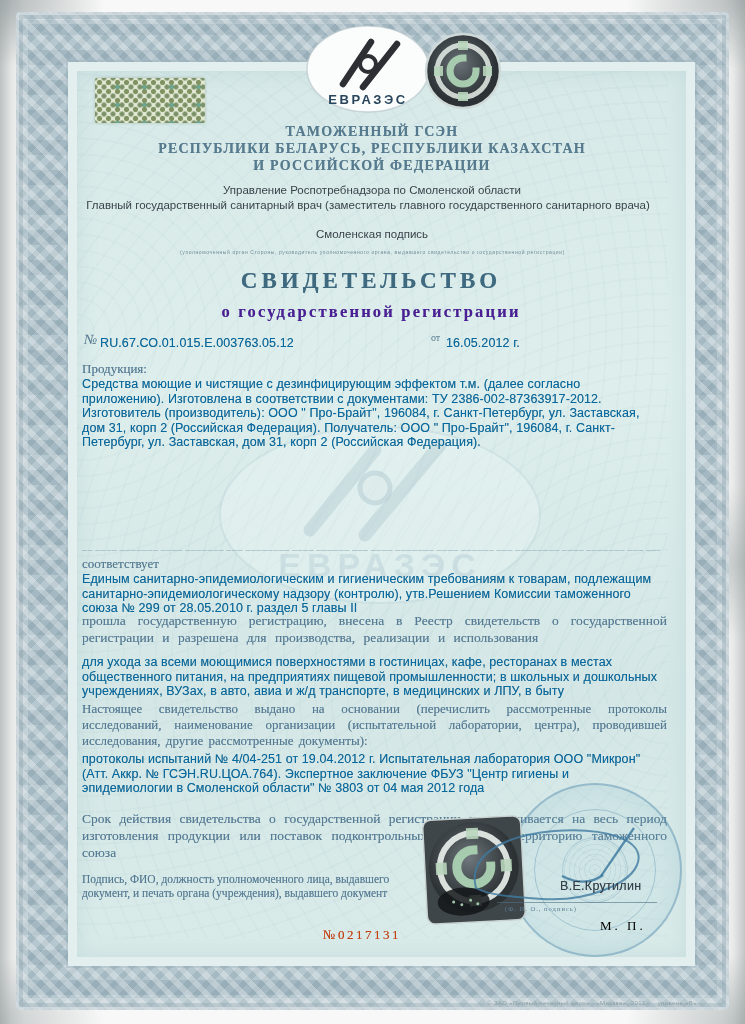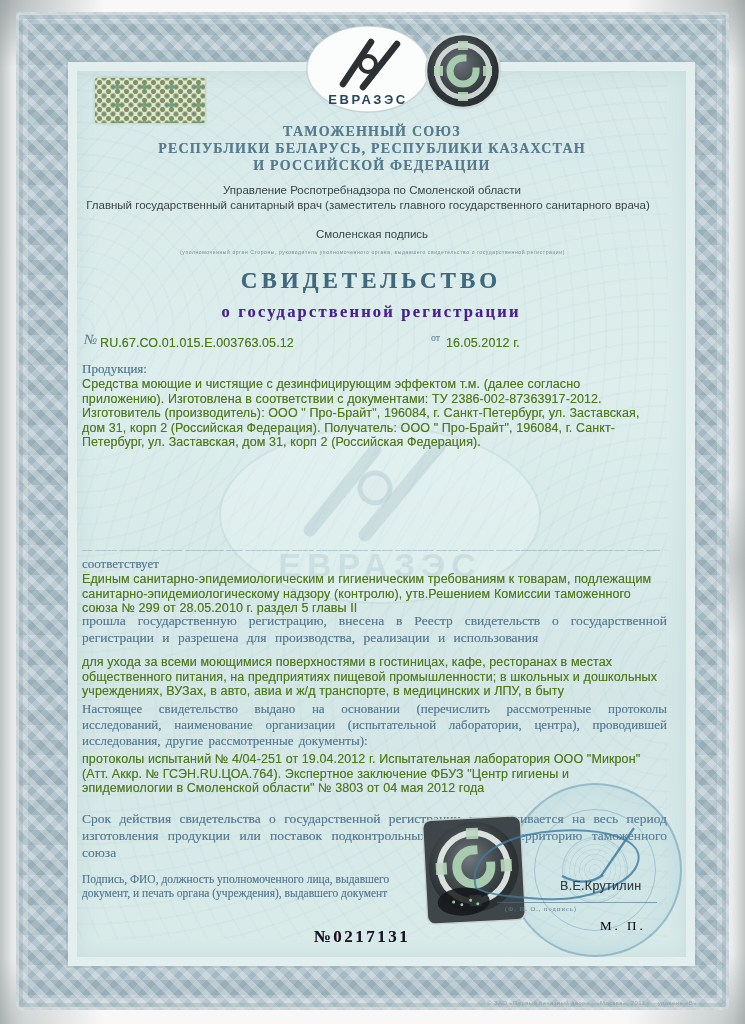--- a/index.html
+++ b/index.html
@@ -42,24 +42,24 @@
       repeating-radial-gradient(circle at 100% 70%, rgba(126,165,178,.05) 0 2px, rgba(0,0,0,0) 2px 16px);
   }
   .abs{position:absolute;}
   .serif{font-family:"Liberation Serif","DejaVu Serif",serif;}
   .center{text-align:center;}
   .hdr-line{color:#567a8e;font-weight:bold;font-size:14px;letter-spacing:1.2px;line-height:16.5px;text-shadow:0 0 .5px rgba(86,122,142,.6);}
   .auth-line{color:#39434a;font-size:11.5px;line-height:14px;}
   .micro{color:#5f7d8c;font-size:5px;letter-spacing:.6px;filter:blur(.55px);opacity:.85;white-space:nowrap;overflow:hidden;}
   .title-main{color:#3e697f;font-weight:bold;font-size:23px;letter-spacing:4px;text-shadow:0 0 .6px rgba(62,105,127,.7);}
   .title-sub{color:#4c1d95;font-weight:bold;font-size:16.5px;letter-spacing:2.2px;text-shadow:0 0 .5px rgba(68,102,133,.6);}
-  .typed{color:#4d7c0f;font-size:12.5px;line-height:14.6px;letter-spacing:.1px;text-shadow:0 0 .4px rgba(53,63,71,.45);}
+  .typed{color:#0369a1;font-size:12.5px;line-height:14.6px;letter-spacing:.1px;text-shadow:0 0 .4px rgba(53,63,71,.45);}
   .blue-serif{color:#557a93;text-shadow:0 0 .5px rgba(85,122,147,.55);}
   .just{text-align:justify;}
-  .red-num{color:#0f172a;font-weight:bold;font-size:17px;letter-spacing:2.5px;text-shadow:0 0 .6px rgba(194,58,48,.6);}
+  .red-num{color:#c2410c;font-weight:normal;font-size:13px;letter-spacing:2.5px;text-shadow:0 0 .6px rgba(194,58,48,.6);}
   .footer-print{color:#8fa0a7;font-size:6px;letter-spacing:.4px;}
   .green-dots{
     background-color:#e3ead6;
     background-image:
       radial-gradient(circle, rgba(122,141,90,.95) 2.1px, rgba(122,141,90,.3) 2.7px, rgba(0,0,0,0) 3.2px),
       radial-gradient(circle, rgba(104,128,84,.85) 2.1px, rgba(104,128,84,.25) 2.7px, rgba(0,0,0,0) 3.2px),
       radial-gradient(circle, rgba(58,138,118,.7) 2px, rgba(0,0,0,0) 3px);
     background-size:9px 9px, 9px 9px, 27px 18px;
     background-position:0 0, 4.5px 4.5px, 9px 0;
     border-radius:2px;
@@ -127,21 +127,21 @@
       <circle cx="39" cy="39" r="37" fill="url(#hg1)" stroke="#cfd9d7" stroke-width="2.5"></circle>
       <circle cx="39" cy="39" r="26" fill="none" stroke="rgba(232,239,233,.85)" stroke-width="5"></circle>
       <path d="M52,39 a13,13 0 1 1 -13,-13" fill="none" stroke="#a6cbae" stroke-width="7" stroke-linecap="square"></path>
       <rect x="10" y="34" width="9" height="10" fill="#b9d6bd" opacity=".9"></rect>
       <rect x="59" y="34" width="9" height="10" fill="#b9d6bd" opacity=".9"></rect>
       <rect x="34" y="9" width="10" height="9" fill="#b9d6bd" opacity=".9"></rect>
       <rect x="34" y="60" width="10" height="9" fill="#b9d6bd" opacity=".9"></rect>
     </svg>
   </div>
 
-  <div class="abs serif hdr-line center" style="left:62px;top:124px;width:620px;">ТАМОЖЕННЫЙ СОЮЗ</div>
+  <div class="abs serif hdr-line center" style="left:62px;top:124px;width:620px;">ТАМОЖЕННЫЙ ГСЭН</div>
   <div class="abs serif hdr-line center" style="left:62px;top:141px;width:620px;">РЕСПУБЛИКИ БЕЛАРУСЬ, РЕСПУБЛИКИ КАЗАХСТАН</div>
   <div class="abs serif hdr-line center" style="left:62px;top:158px;width:620px;">И РОССИЙСКОЙ ФЕДЕРАЦИИ</div>
 
   <div class="abs auth-line center" style="left:72px;top:183px;width:600px;">Управление Роспотребнадзора по Смоленской области</div>
   <div class="abs auth-line center" style="left:68px;top:198px;width:600px;">Главный государственный санитарный врач (заместитель главного государственного санитарного врача)</div>
   <div class="abs auth-line center" style="left:72px;top:227px;width:600px;">Смоленская подпись</div>
 
   <div class="abs micro center" style="left:120px;top:249px;width:505px;">(уполномоченный орган Стороны, руководитель уполномоченного органа, выдавшего свидетельство о государственной регистрации)</div>
 
   <div class="abs serif title-main center" style="left:82px;top:268px;width:578px;">СВИДЕТЕЛЬСТВО</div>

